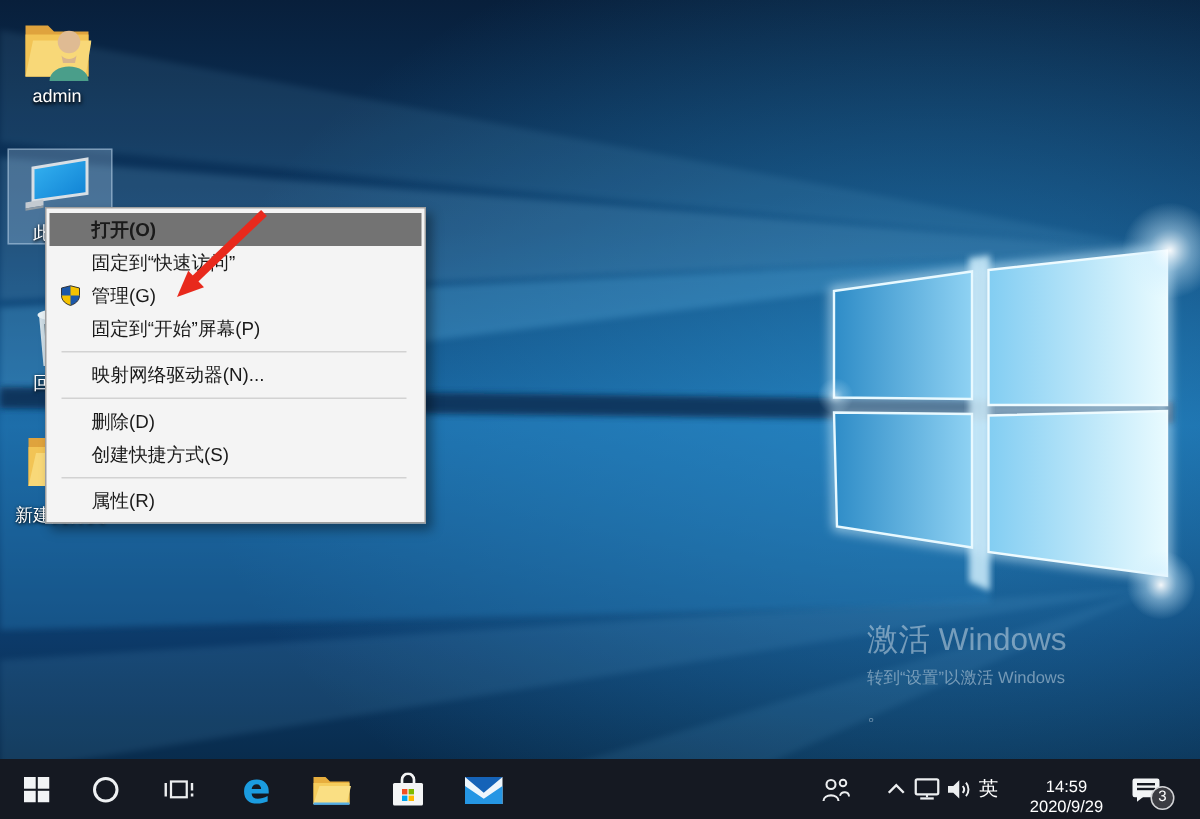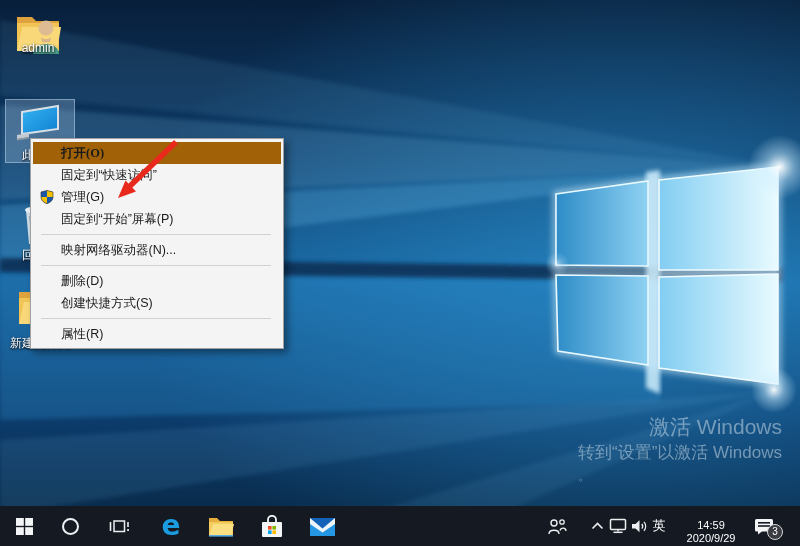--- a/index.html
+++ b/index.html
@@ -12,30 +12,30 @@
   .dicon { position:absolute; z-index:5; text-align:center; cursor:default; }
   .dlabel { position:absolute; z-index:5; width:76px; text-align:center; color:#fff;
             font-size:12px; line-height:14px;
             text-shadow:0 1px 2px rgba(0,0,0,.85), 1px 1px 3px rgba(0,0,0,.6); }
   .selbox { position:absolute; z-index:4; background:rgba(165,200,230,.30);
             border:1px solid rgba(200,225,245,.45); }
 
   
   .watermark { position:absolute; left:578px; top:415px; z-index:6; color:rgba(205,220,232,.52); }
   .wm-title { font-size:21px; line-height:24px;text-align:right; }
-  .wm-sub   { font-size:17px; line-height:17px; margin-top:5px; }
+  .wm-sub   { font-size:11px; line-height:17px; margin-top:5px; }
   .wm-dot   { font-size:13px; line-height:15px; margin-top:7px; }
 
   
   .cmenu { position:absolute; left:30px; top:138px; width:254px; z-index:20;
            background:#f4f4f4; border:1px solid #a0a0a0; padding:3px 2px;
            box-shadow:4px 4px 7px rgba(0,0,0,.38); font-size:12.5px; color:#1a1a1a; }
   .mi { position:relative; height:22px; line-height:22px; padding-left:28px;
         white-space:nowrap; cursor:default; }
-  .mi.hl { background:#a16207;font-family:Liberation Serif, serif; }
+  .mi.hl { background:#737373; }
   .mi.bold { font-weight:bold; }
   .mi .micon { position:absolute; left:7px; top:4px; width:14px; height:14px; }
   .msep { height:1px; background:#d2d2d2; margin:4px 10px 4px 8px; }
 
   
   .arrow-overlay { position:absolute; left:0; top:0; width:800px; height:546px;
                    z-index:30; pointer-events:none; }
 
   
   .taskbar { position:absolute; left:0; top:506px; width:800px; height:40px;
@@ -119,21 +119,21 @@
   <div class="dicon" style="left:15px; top:10px; width:46px; height:44px;">
     <svg width="46" height="44" viewBox="0 0 46 44">
       <path d="M2,7 h15 l4,4 h23 v30 h-42 z" fill="#dfa33d"></path>
       <path d="M2,13 h42 v28 h-42 z" fill="#f2c455"></path>
       <path d="M2,41 l5,-24 h39 l-4,24 z" fill="#f8d878"></path>
       <circle cx="31" cy="18" r="7.5" fill="#dfbb93"></circle>
       <path d="M18,44 c0,-13 26,-13 26,0 z" fill="#4a9e8a"></path>
       <path d="M26,27 c2,3 8,3 10,0 l-1,5 h-8 z" fill="#d8b48c"></path>
     </svg>
   </div>
-  <div class="dlabel" style="left:0px; top:41px;">admin</div>
+  <div class="dlabel" style="left:0px; top:57px;">admin</div>
 
   <div class="selbox" style="left:5px; top:99px; width:70px; height:64px;"></div>
   <div class="dicon" style="left:14px; top:103px; width:50px; height:38px;">
     <svg width="50" height="38" viewBox="0 0 50 38">
       <defs>
         <linearGradient id="scr" x1="0" y1="0" x2="1" y2="1">
           <stop offset="0" stop-color="#36b4f2"></stop>
             <stop offset="1" stop-color="#0e7fd2"></stop>
         </linearGradient>
       </defs>

